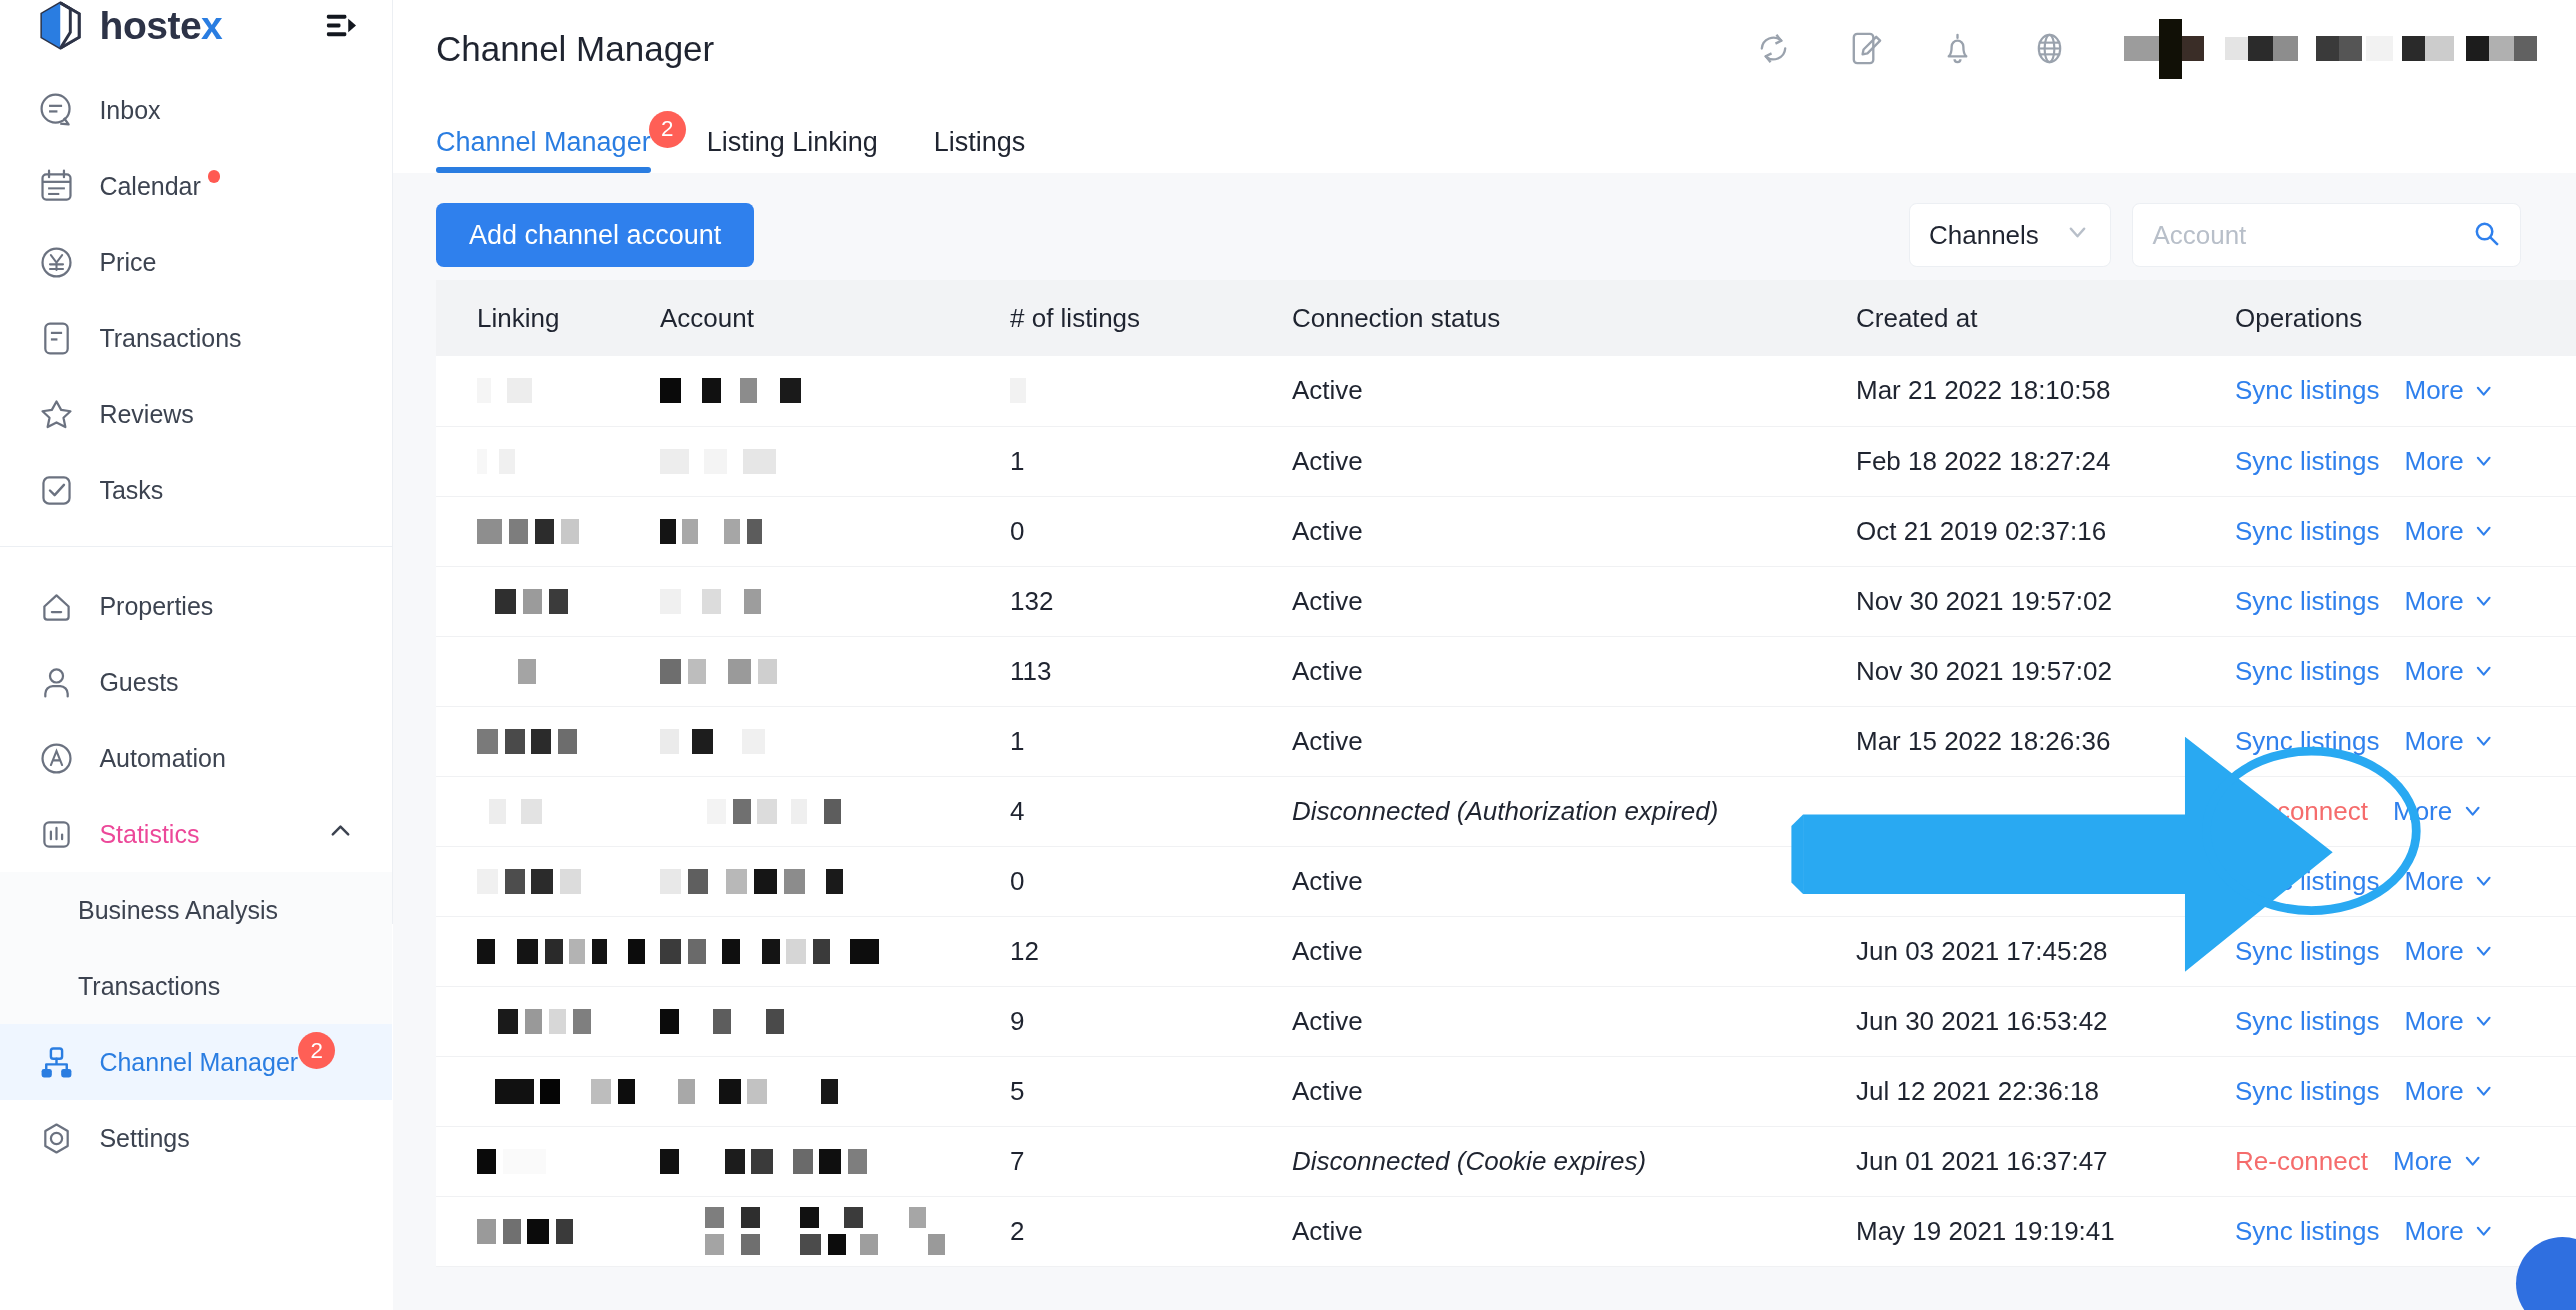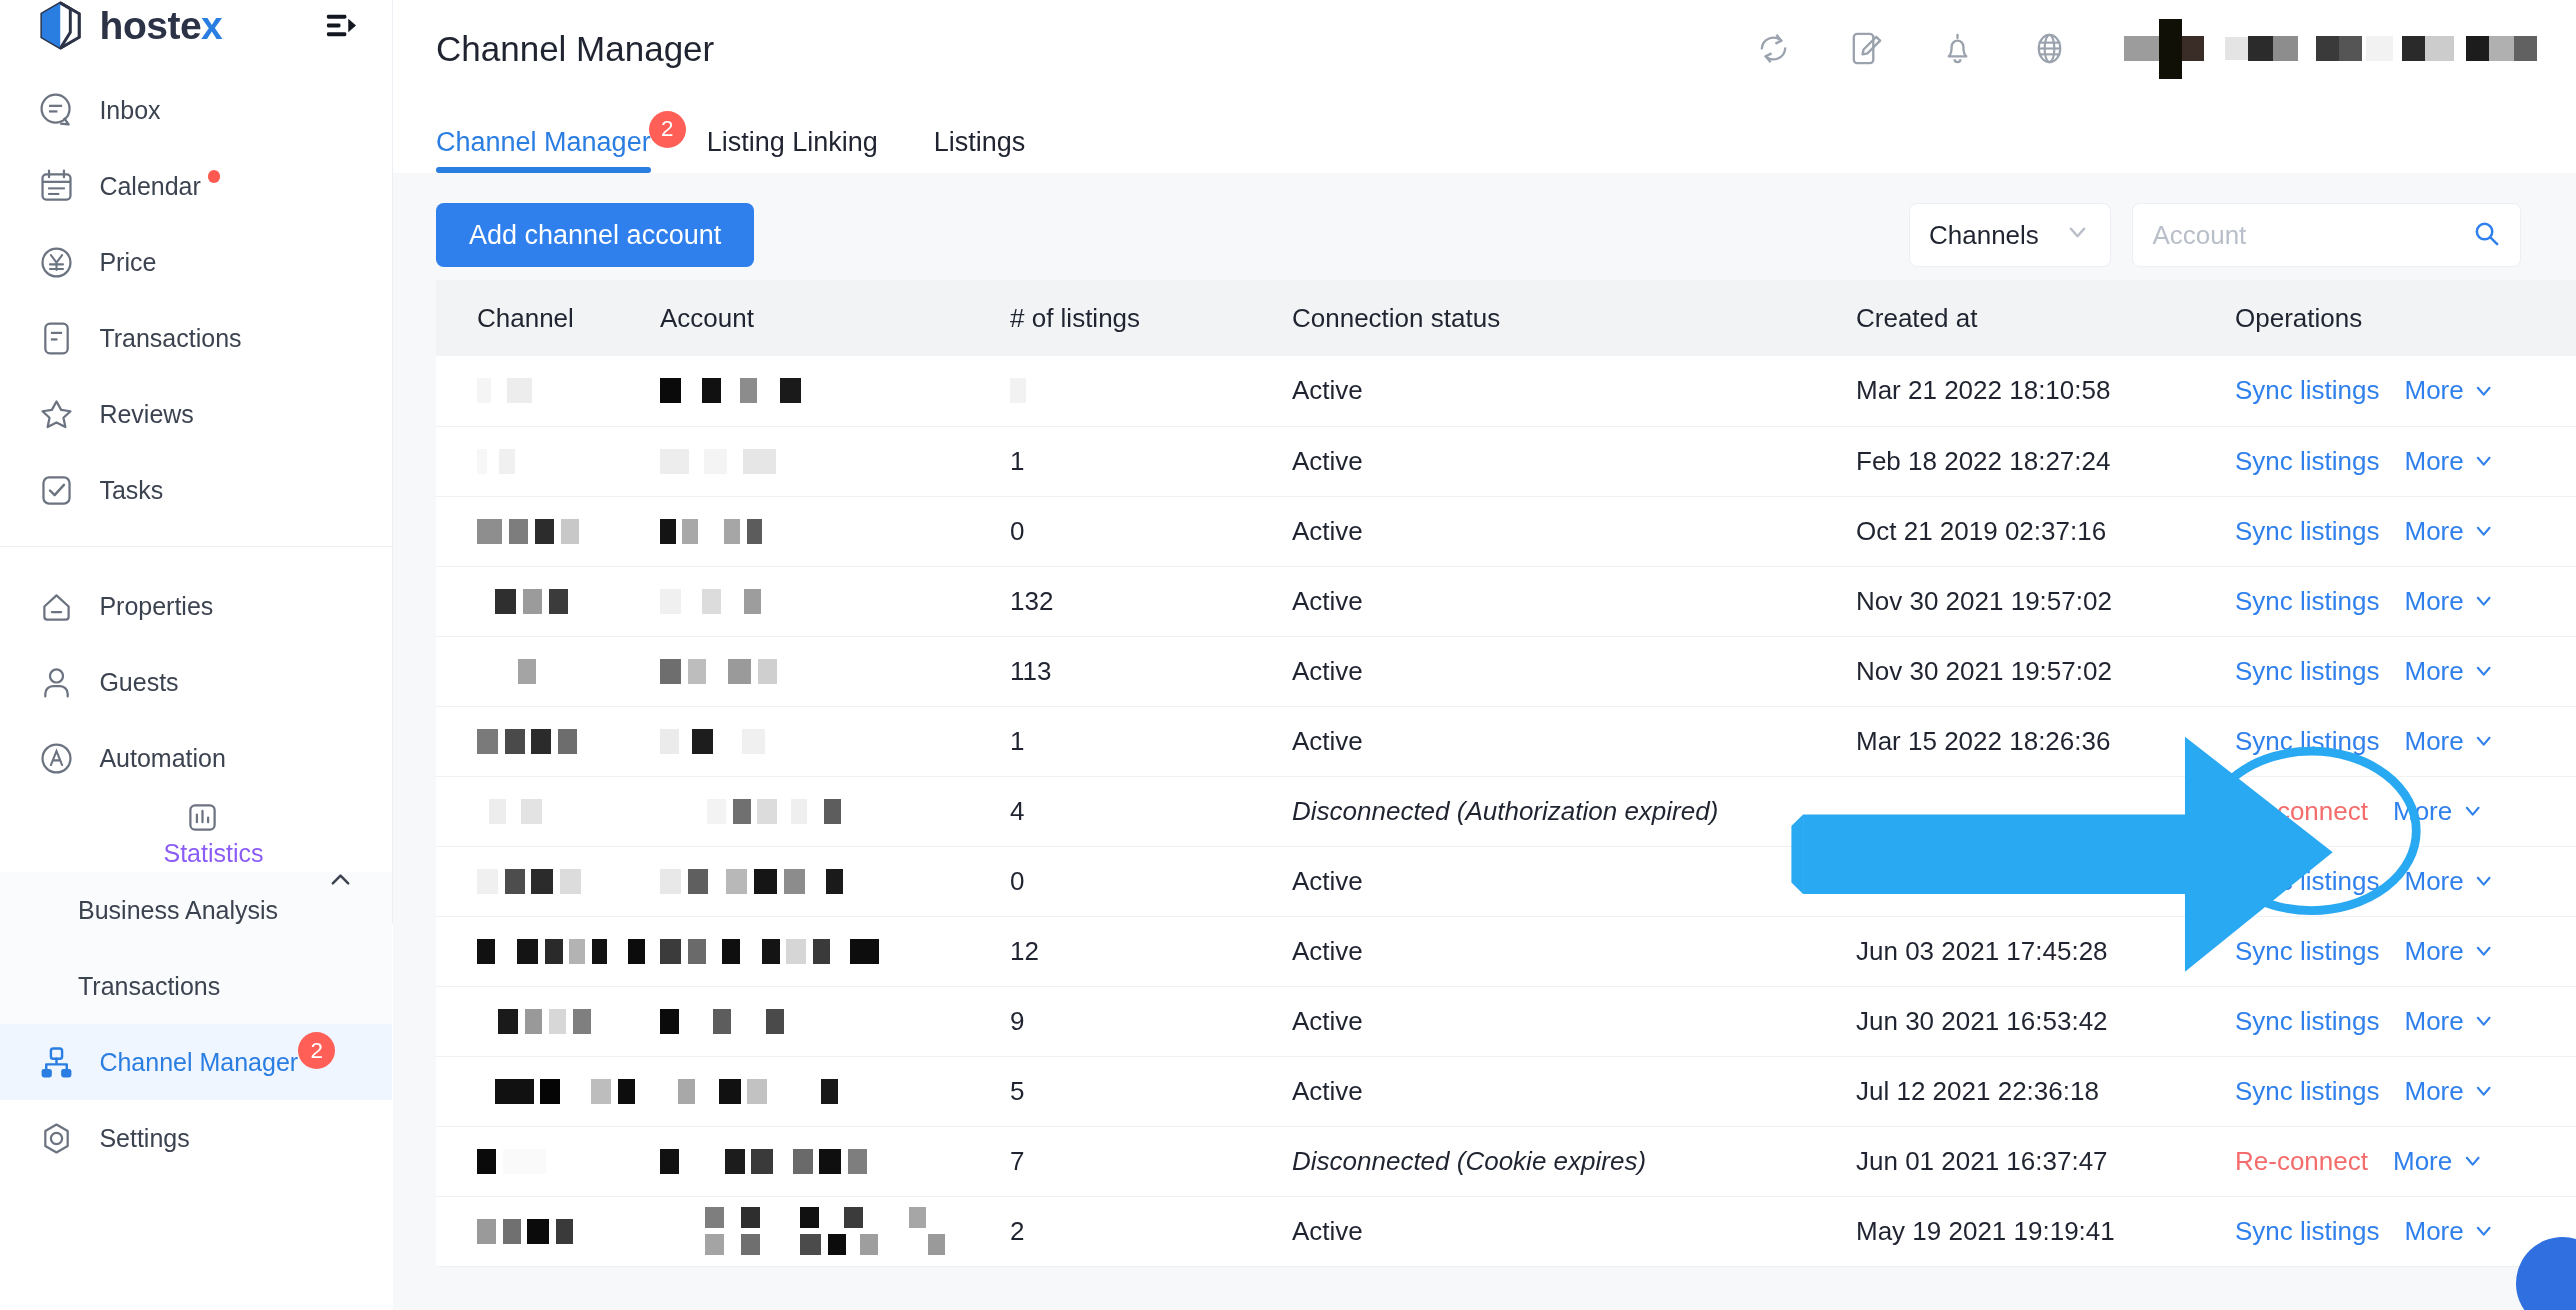--- a/index.html
+++ b/index.html
@@ -26,21 +26,21 @@
 
   .nav { padding-top: 21.4px; }
   .nav-sep { height: 1px; background: #eceff3; margin: 17.5px 0 21.4px 0; }
   .nav-item {
     display: flex; align-items: center;
     height: 76px; padding: 0 0 0 35px;
     color: #3c4350; font-size: 25px; cursor: pointer; position: relative;
   }
   .nav-item .ic { width: 43px; height: 43px; flex: 0 0 43px; margin-right: 21.4px; display:flex; align-items:center; justify-content:center;}
   .nav-item.active { background: #eff6ff; color: #2a7de1; }
-  .nav-item.expanded-parent { color: #8b5cf6; flex-direction: column; }
+  .nav-item.expanded-parent { color: #ec4899; }
   .nav-label { position: relative; white-space: nowrap; }
   .dot-badge {
     position: absolute; top: -1.9px; right: -19.4px;
     width: 12.6px; height: 12.6px; border-radius: 50%; background: #ff5a52;
   }
   .num-badge {
     position: absolute; top: -15.6px; right: -37px;
     min-width: 37px; height: 37px; border-radius: 18.5px; background: #ff5f56;
     color:#fff; font-size: 22.4px; font-weight: 500;
     display: flex; align-items:center; justify-content:center; padding: 0 7.8px;
@@ -409,21 +409,21 @@
                   <line x1="19" y1="19" x2="26" y2="26" stroke="#2f80ed" stroke-width="2.6" stroke-linecap="round"></line>
                 </svg>
             </span>
           </div>
         </div>
       </div>
 
       <table class="grid">
         <thead>
           <tr>
-            <th class="c-channel">Channel</th>
+            <th class="c-channel">Linking</th>
             <th class="c-account">Account</th>
             <th class="c-count"># of listings</th>
             <th class="c-status">Connection status</th>
             <th class="c-created">Created at</th>
             <th class="c-ops">Operations</th>
           </tr>
         </thead>
         <tbody>
 
           <tr>

